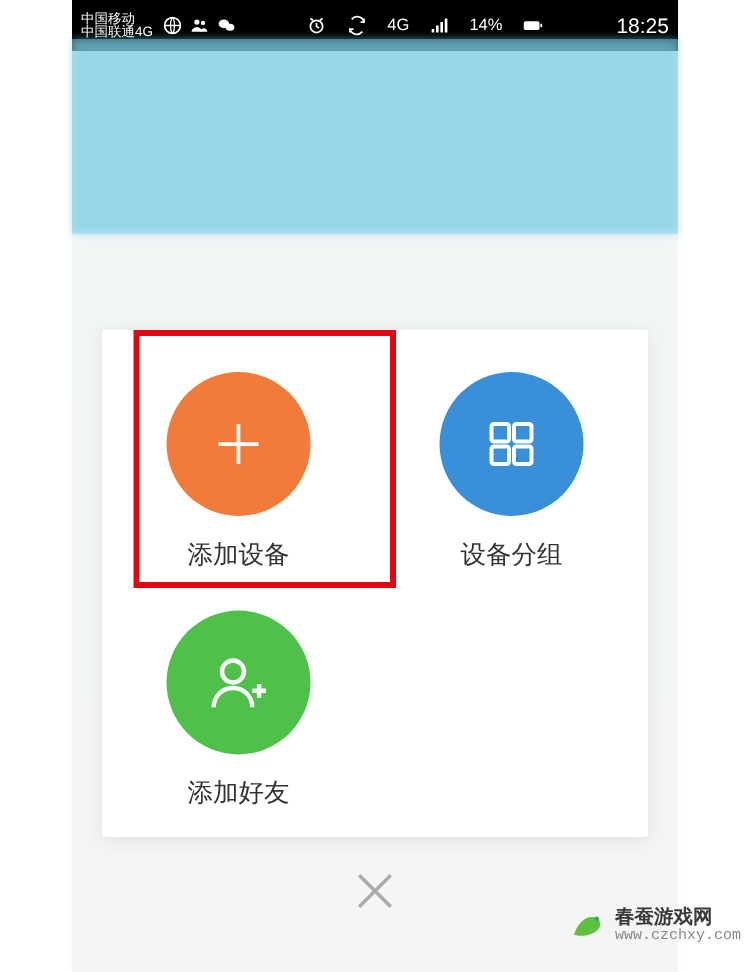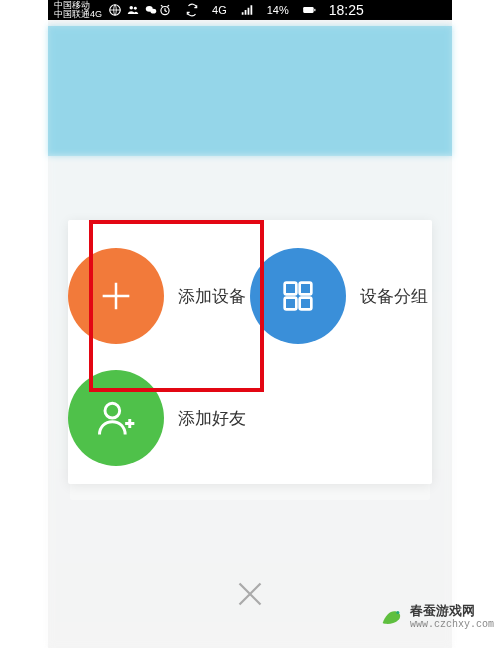--- a/index.html
+++ b/index.html
@@ -13,26 +13,26 @@
     }
     .phone-frame {
       position: absolute;
       left: 48px;
       right: 48px;
       top: 0;
       bottom: 0;
       background: #f5f5f5;
     }
     .status-bar {
-      height: 20px;
+      height: 34px;
       background: #000000;
       color: #ffffff;
       display: flex;
       align-items: center;
-      justify-content: flex-start;
+      justify-content: space-between;
       padding: 0 6px;
       font-size: 10px;
     }
     .status-left {
       display: flex;
       flex-direction: column;
       line-height: 1.05;
       font-size: 9px;
     }
     .status-icons-left {
@@ -41,21 +41,21 @@
       gap: 4px;
       margin-left: 6px;
     }
     .status-right {
       display: flex;
       align-items: center;
       gap: 13px;
       font-size: 11px;
     }
     .mini-icon { display: inline-flex; width: 14px; height: 14px; }
-    .time { font-size: 14px; font-weight: 500; }
+    .time { font-size: 14px; font-weight: 500; margin-left: 36px; }
     .bg-blur {
       position: absolute;
       left: 0; right: 0; top: 26px; bottom: 0;
       background: linear-gradient(180deg, #7ed0e8 0, #7ed0e8 130px, #eef6f8 130px, #f4f4f4 100%);
       filter: blur(3px);
       opacity: 0.55;
     }
     .bg-top-bar {
       position: absolute;
       top: 26px; left: 0; right: 0;
@@ -73,21 +73,21 @@
       box-shadow: 0 2px 12px rgba(0,0,0,0.08);
       padding: 28px 0 18px 0;
     }
     .grid {
       display: grid;
       grid-template-columns: 1fr 1fr;
       row-gap: 26px;
     }
     .cell {
       display: flex;
-      flex-direction: row;
+      flex-direction: column;
       align-items: center;
       gap: 14px;
     }
     .circle {
       width: 96px;
       height: 96px;
       border-radius: 50%;
       display: flex;
       align-items: center;
       justify-content: center;

